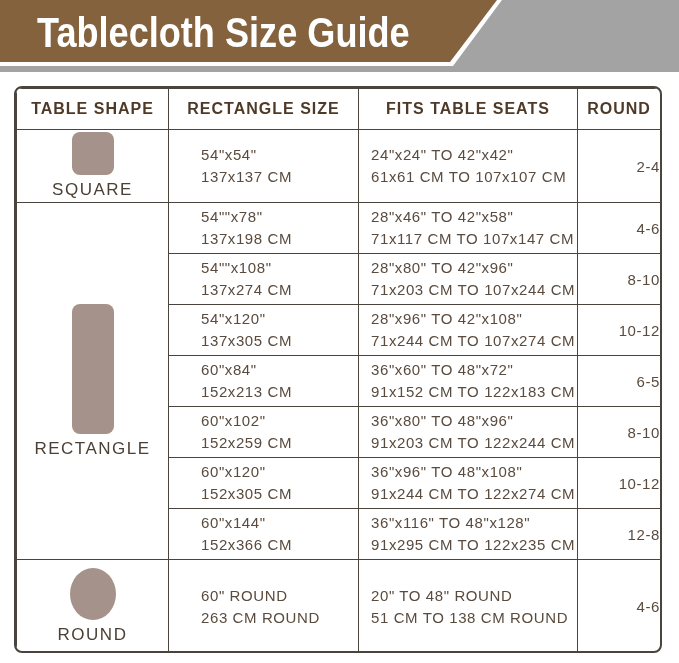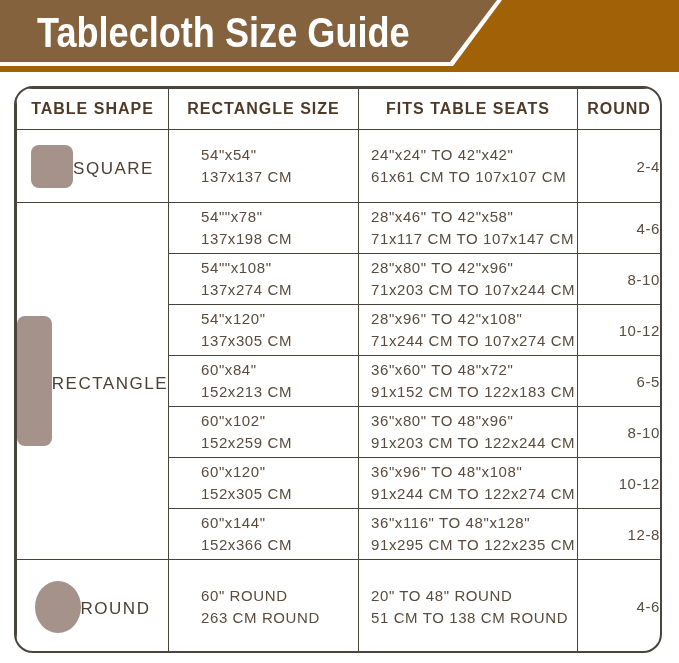--- a/index.html
+++ b/index.html
@@ -5,21 +5,21 @@
   * { margin: 0; padding: 0; box-sizing: border-box; }
   html, body { background: #ffffff; }
   body {
     width: 679px; height: 663px;
     font-family: "Liberation Sans", sans-serif;
     position: relative;
     overflow: hidden;
   }
 
   
-  .banner { position: absolute; left: 0; top: 0; width: 679px; height: 72px; background: #a16207; }
+  .banner { position: absolute; left: 0; top: 0; width: 679px; height: 72px; background: #a3a3a3; }
   .banner-white-edge {
     position: absolute; left: 0; top: 0; width: 502px; height: 66px;
     background: #ffffff;
     clip-path: polygon(0 0, 100% 0, calc(100% - 49px) 100%, 0 100%);
   }
   .banner-brown {
     position: absolute; left: 0; top: 0; width: 497px; height: 62px;
     background: #85623e;
     clip-path: polygon(0 0, 100% 0, calc(100% - 47px) 100%, 0 100%);
     display: flex; align-items: center;
@@ -30,21 +30,21 @@
     font-size: 43px; font-weight: bold; color: #ffffff;
     white-space: nowrap;
     transform: scaleX(0.84); transform-origin: left center;
     letter-spacing: 0px;
   }
 
   
   .table-wrap {
     position: absolute; left: 14px; top: 86px;
     width: 648px; height: 567px;
-    border: 2px solid #4a443f; border-radius: 19px;
+    border: 2px solid #4a443f; border-radius: 8px;
     overflow: hidden; background: #ffffff;
   }
   table.size-guide {
     width: 100%; height: 100%;
     border-collapse: collapse; table-layout: fixed;
   }
   col.c-shape { width: 152px; }
   col.c-cloth { width: 190px; }
   col.c-fits  { width: 219px; }
   col.c-seats { width: 83px; }
@@ -64,21 +64,21 @@
 
   td.cell-text {
     font-size: 15px; line-height: 22px; letter-spacing: 0.6px;
     color: #5a4b3e; white-space: nowrap;
   }
   td.col-cloth { padding-left: 32px; }
   td.col-fits  { padding-left: 12px; }
   td.col-seats { text-align: right; letter-spacing: 0.6px; font-size: 15px; color: #5a4b3e; }
 
   td.shape-cell { text-align: center; }
-  .shape-inner { display: flex; flex-direction: row; align-items: center; justify-content: center; }
+  .shape-inner { display: flex; flex-direction: column; align-items: center; justify-content: center; }
   .shape-label {
     margin-top: 5px;
     font-size: 17px; letter-spacing: 1.5px;
     color: #4c4034; white-space: nowrap;
   }
   .icon-square    { width: 42px; height: 43px;  background: #a4928b; border-radius: 8px; }
   .icon-rectangle { width: 42px; height: 130px; background: #a4928b; border-radius: 8px; }
   .icon-circle    { width: 46px; height: 52px;  background: #a4928b; border-radius: 50%; }
 </style>
 </head>

